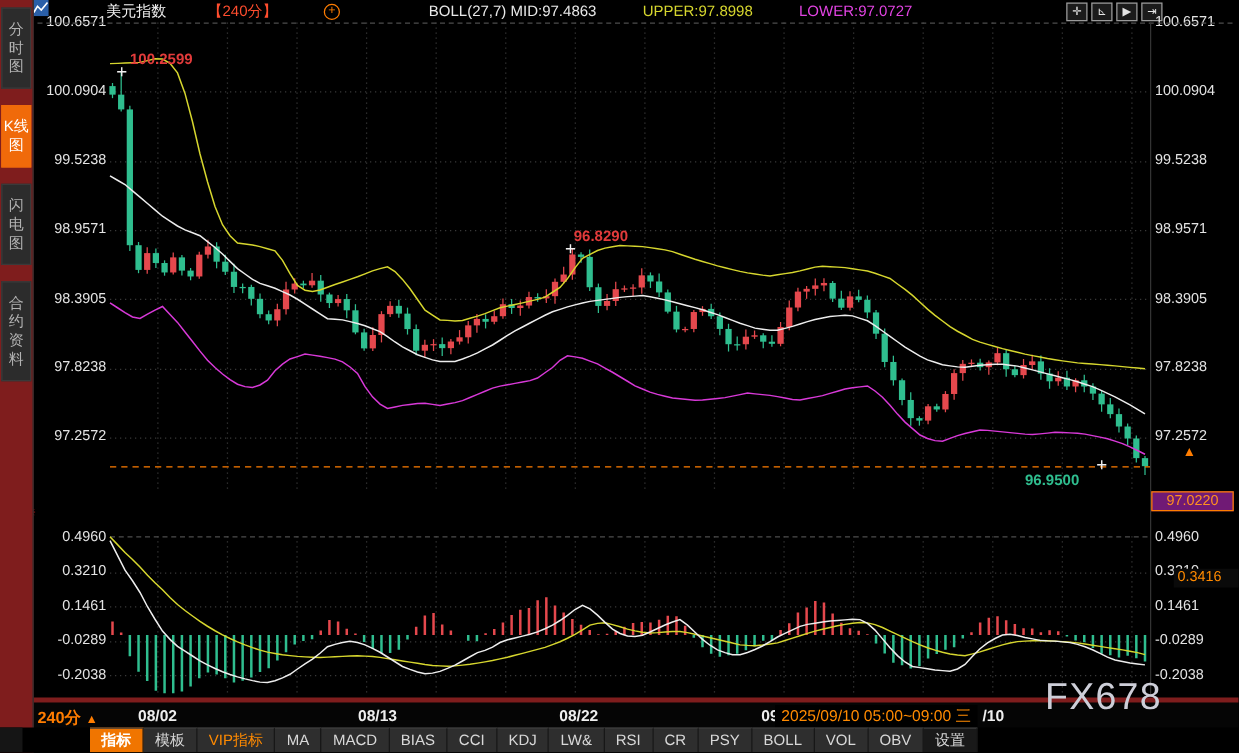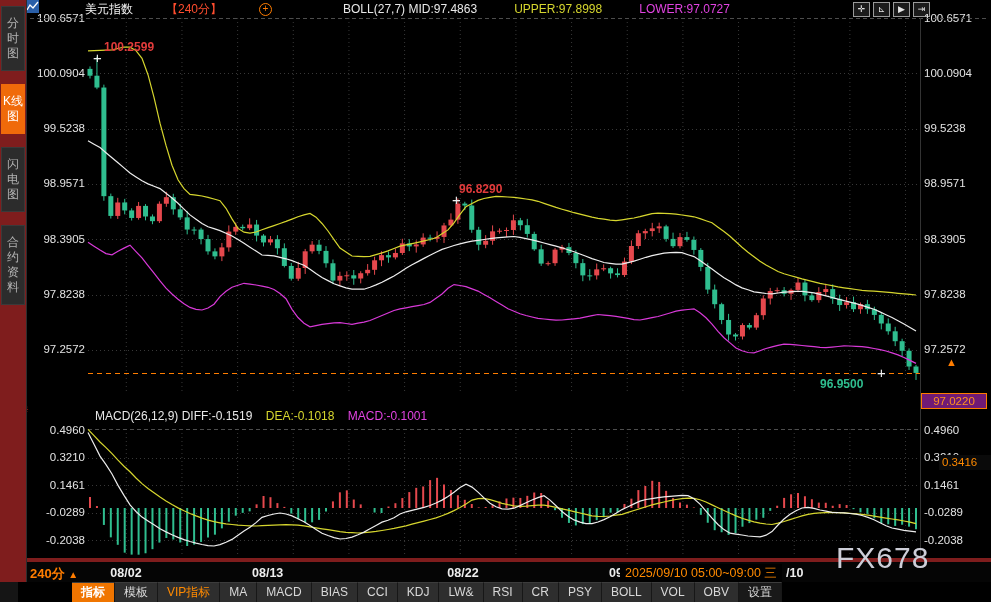--- a/index.html
+++ b/index.html
@@ -537,37 +537,32 @@
   <div id="anno-layer">
       <div class="anno" style="left: 104px; top: 40px; color: rgb(226, 59, 59);">100.2599</div>
       <div class="anno" style="left: 459px; top: 182px; color: rgb(226, 59, 59);">96.8290</div>
       <div class="anno" style="left: 820px; top: 377px; color: rgb(47, 190, 143);">96.9500</div>
       <span class="cross" style="left: 93px; top: 49px;">+</span>
       <span class="cross" style="left: 452px; top: 191px;">+</span>
       <span class="cross" style="left: 877px; top: 364px;">+</span>
     </div>
   <span id="alert-icon" class="abs">✹</span>
 
-  <div id="macd-hdr" class="abs">
-    <span class="wht">MACD(26,12,9) DIFF:-0.1519</span>
-    <span class="ylw">DEA:-0.1018</span>
-    <span class="mag">MACD:-0.1001</span>
-  </div>
 
   <div id="price-box" class="abs" style="top: 366.5px;">97.0220</div>
   <span id="price-tri" class="abs" style="top: 355.5px;">▲</span>
   <div id="macd-box" class="abs">0.3416</div>
 
   <div id="watermark" class="abs">FX678</div>
 
   <div id="timeline" class="abs">
     <span class="period"><span>240分</span> <span class="tri">▲</span></span>
     <div id="xlabels">
         <span class="xlbl" style="left: 96px; width: 60px; text-align: center;">08/02</span>
-        <span class="xlbl" style="left: 252px; width: 60px; ">08/13</span>
+        <span class="xlbl" style="left: 272px; width: 60px; text-align: center;">08/13</span>
         <span class="xlbl" style="left: 433px; width: 60px; text-align: center;">08/22</span>
         <span class="xlbl" style="left: 609px;">09</span>
         <span class="xlbl" style="left: 786px;">/10</span>
       </div>
     <span id="tooltip">2025/09/10 05:00~09:00 三</span>
   </div>
 
   <div id="menu" class="abs">
     <div class="spacer"></div>
     <div id="menu-items" style="display:flex;">

